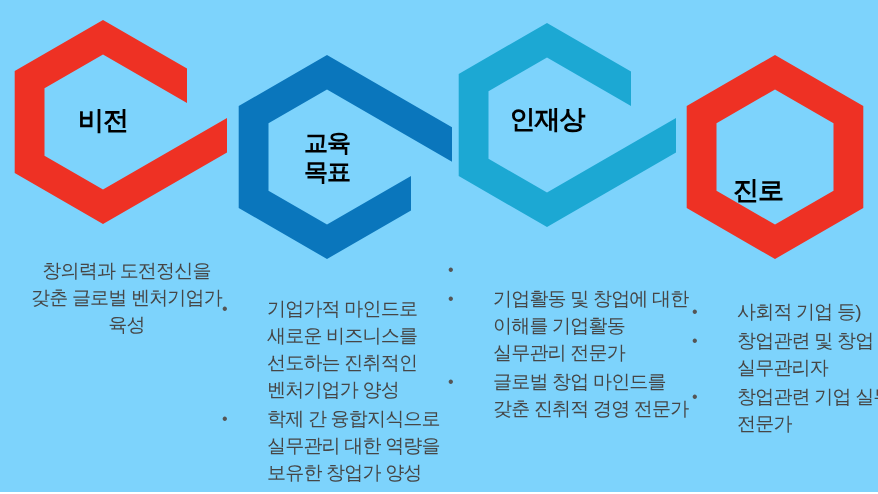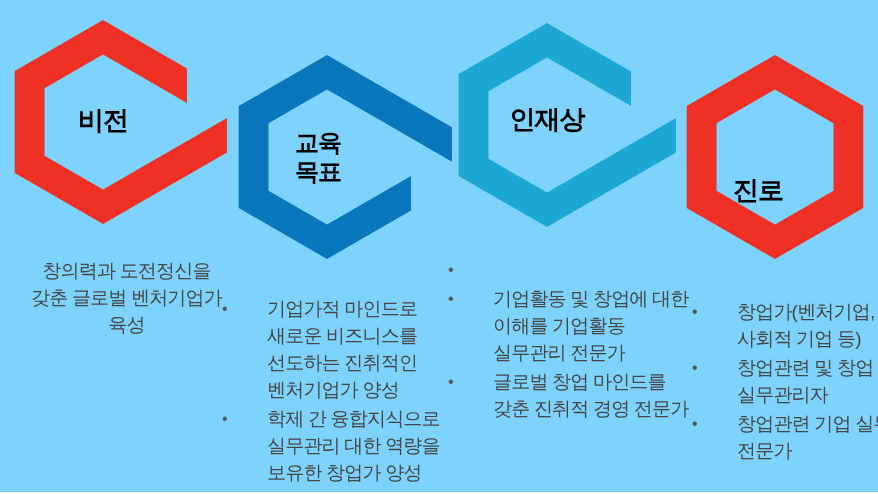--- a/index.html
+++ b/index.html
@@ -30,21 +30,21 @@
     <path d="M103,20 L187,68.5 L187,103 L103,54.5 L44.5,88.2 L44.5,155.8 L103,189.5 L227,117.9 L227,152.4 L103,224 L14.7,173 L14.7,71 Z" fill="#EE3124"></path>
     <path d="M327,259 L411,210.5 L411,176 L327,224.5 L268.5,190.8 L268.5,123.2 L327,89.5 L452,161.7 L452,127.2 L327,55 L238.7,106 L238.7,208 Z" fill="#0A76BC"></path>
     <path d="M547,23 L631,71.5 L631,106 L547,57.5 L488.5,91.2 L488.5,158.8 L547,192.5 L676,118.1 L676,152.6 L547,227 L458.7,176 L458.7,74 Z" fill="#1CA8D3"></path>
     <path fill-rule="evenodd" d="M775,55 L863.3,106 L863.3,208 L775,259 L686.7,208 L686.7,106 Z M775,89.5 L716.5,123.2 L716.5,190.8 L775,224.5 L833.5,190.8 L833.5,123.2 Z" fill="#EE3124"></path>
   </svg>
 
   <div class="hexlabel" style="left:43px;top:100px;width:120px;height:40px;">
     <span>비전</span>
   </div>
 
-  <div class="hexlabel two-line" style="left:258px;top:126px;width:120px;height:62px;">
+  <div class="hexlabel two-line" style="left:267px;top:126px;width:120px;height:62px;">
     <span>교육</span>
     <span>목표</span>
   </div>
 
   <div class="hexlabel" style="left:487px;top:99px;width:120px;height:40px;">
     <span>인재상</span>
   </div>
 
   <div class="hexlabel" style="left:698px;top:138px;width:120px;height:40px;margin-top:32px;">
     <span>진로</span>
@@ -94,21 +94,20 @@
         <div class="ln">글로벌 창업 마인드를</div>
         <div class="ln">갖춘 진취적 경영 전문가</div>
       </div>
     </div>
   </div>
 
   <div class="body-block" style="left:692px;top:298px;width:200px;">
     <div class="bullet-item">
       <span class="blt">•</span>
       <div>
-        <div class="ln">창업가(벤처기업,</div>
         <div class="ln">사회적 기업 등)</div>
       </div>
     </div>
     <div class="bullet-item">
       <span class="blt">•</span>
       <div>
         <div class="ln">창업관련 및 창업</div>
         <div class="ln">실무관리자</div>
       </div>
     </div>

